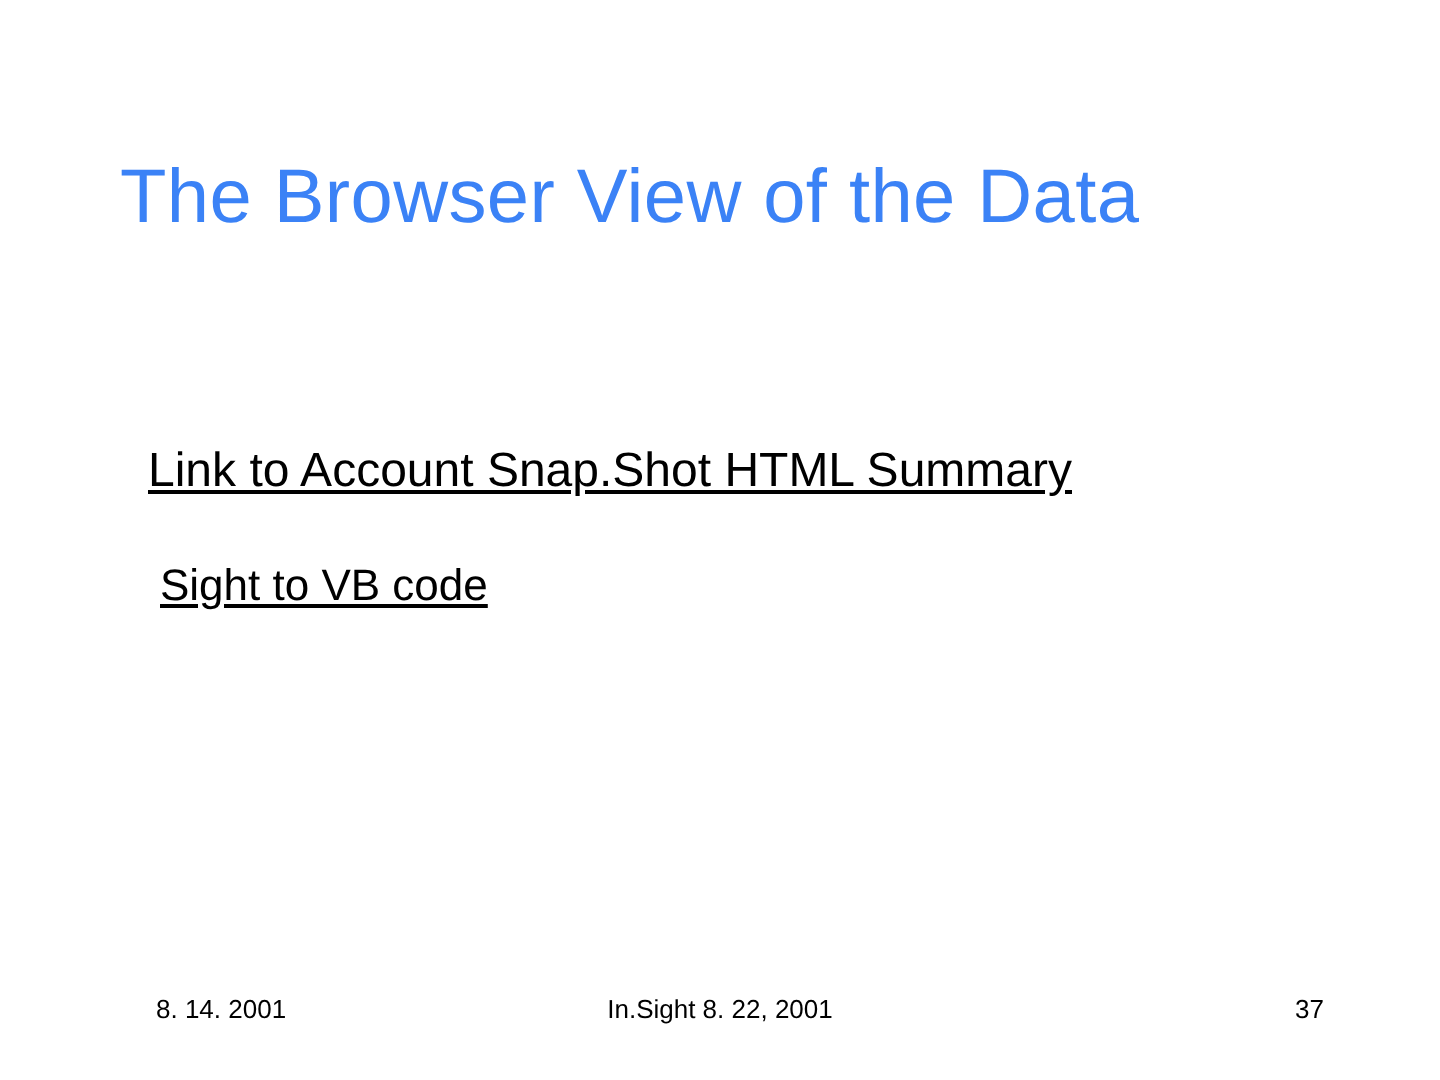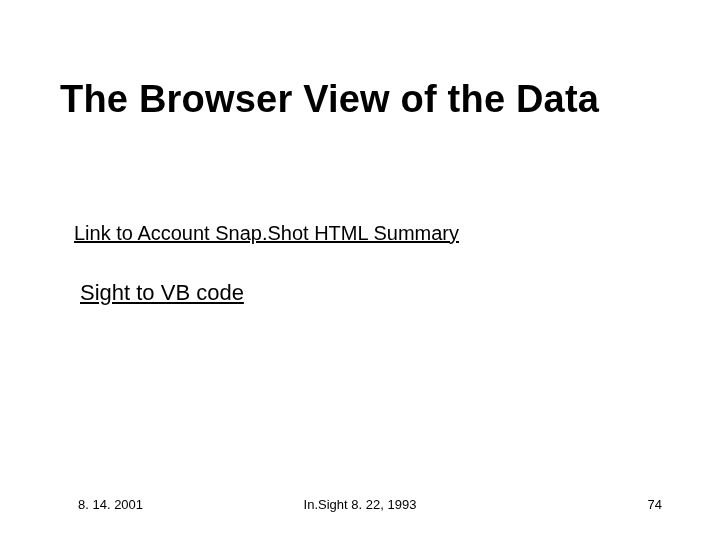--- a/index.html
+++ b/index.html
@@ -11,29 +11,29 @@
     font-family: Arial, Helvetica, sans-serif;
     position: relative;
     overflow: hidden;
   }
   .title {
     position: absolute;
     top: 78px;
     left: 60px;
     right: 40px;
     font-size: 38px;
-    color: #000000;
-    font-weight: 700;
+    color: #3b82f6;
+    font-weight: 400;
     letter-spacing: 0.2px;
   }
   .link1 {
     position: absolute;
     top: 222px;
     left: 74px;
-    font-size: 20px;
+    font-size: 24px;
     color: #000000;
   }
   .link2 {
     position: absolute;
     top: 280px;
     left: 80px;
     font-size: 22px;
     color: #000000;
     text-decoration: underline;
   }
@@ -64,14 +64,14 @@
 </head>
 <body>
 
 <div class="title">The Browser View of the Data</div>
 
 <a class="link1" href="#">Link to Account Snap.Shot HTML Summary</a>
 
 <a class="link2" href="#">Sight to VB code</a>
 
 <div class="footer-left">8. 14. 2001</div>
-<div class="footer-center">In.Sight 8. 22, 1993</div>
-<div class="footer-right">74</div>
+<div class="footer-center">In.Sight 8. 22, 2001</div>
+<div class="footer-right">37</div>
 
 </body></html>

